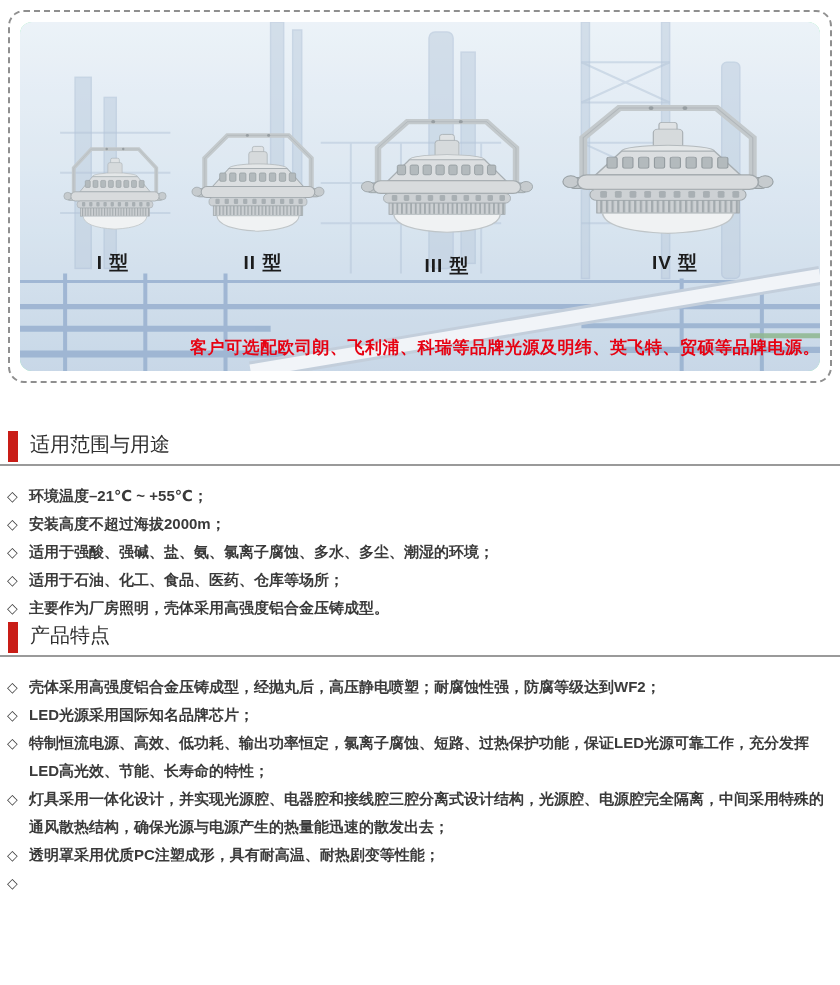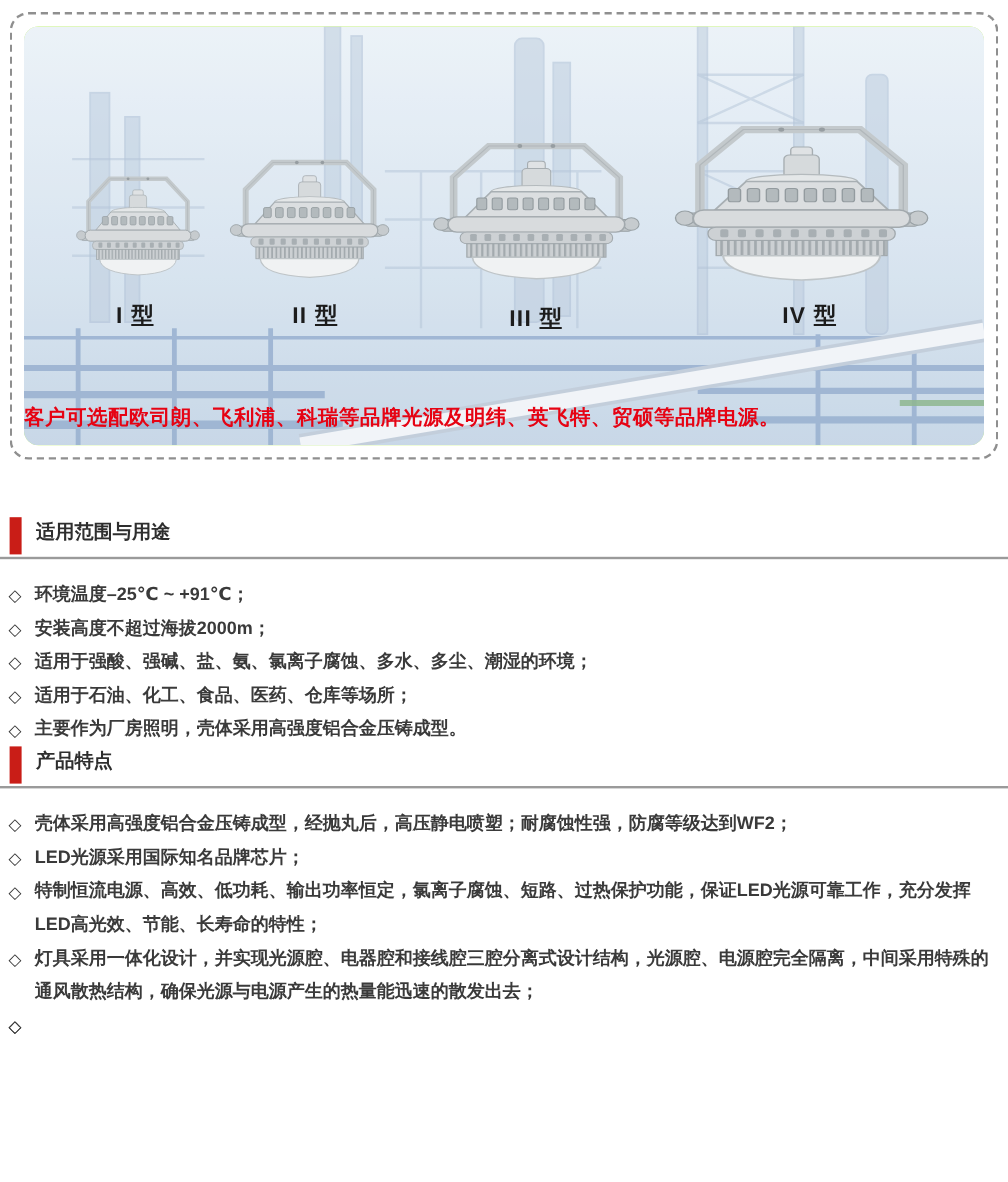--- a/index.html
+++ b/index.html
@@ -18,58 +18,58 @@
     width:824px; height:373px;
     border:2px dashed #8f8f8f;
     border-radius:16px;
     padding:10px;
   }
   .hero-photo {
     position:relative;
     width:100%; height:100%;
     border-radius:12px;
     overflow:hidden;
-    background:#bef264;
+    background:#86efac;
   }
   .bg-svg { position:absolute; left:0; top:0; width:100%; height:100%; }
 
   .lamp { position:absolute; margin:0; padding:0; }
   .lamp svg { display:block; width:100%; height:100%; }
 
   .lamp-label {
     position:absolute;
     transform:translateX(-50%);
     font-size:19px;
     font-weight:bold;
     color:#1c1c1c;
     white-space:nowrap;
     letter-spacing:1px;
   }
   .hero-note {
     position:absolute;
     left:0; right:0; bottom:12px;
-    text-align:left;
+    text-align:right;
     font-size:17px;
     font-weight:bold;
     color:#e60313;
     letter-spacing:.5px;
     white-space:nowrap;
   }
 
   
   .section-app  { margin-top:48px; }
   .section-feat { }
 
   .section-head {
     position:relative;
     margin:0;
     padding:0 0 7px 30px;
     border-bottom:2px solid #9a9a9a;
-    font-size:16px;
-    font-weight:bold;
+    font-size:20px;
+    font-weight:normal;
     color:#2e2e2e;
     line-height:26px;
   }
   .accent-bar {
     position:absolute;
     left:8px; top:0;
     width:10px; height:31px;
     background:#c91d17;
   }
 
@@ -234,34 +234,34 @@
     <div class="hero-note">客户可选配欧司朗、飞利浦、科瑞等品牌光源及明纬、英飞特、贸硕等品牌电源。</div>
   </div>
 </div>
 
 <section class="section-app">
   <h2 class="section-head">
     <span class="accent-bar"></span>
     <span>适用范围与用途</span>
   </h2>
   <ul class="feature-list">
-    <li><span class="diamond">◇</span><span>环境温度–25℃ ~ +91℃；</span></li>
+    <li><span class="diamond">◇</span><span>环境温度–21℃ ~ +55℃；</span></li>
     <li><span class="diamond">◇</span><span>安装高度不超过海拔2000m；</span></li>
     <li><span class="diamond">◇</span><span>适用于强酸、强碱、盐、氨、氯离子腐蚀、多水、多尘、潮湿的环境；</span></li>
     <li><span class="diamond">◇</span><span>适用于石油、化工、食品、医药、仓库等场所；</span></li>
     <li><span class="diamond">◇</span><span>主要作为厂房照明，壳体采用高强度铝合金压铸成型。</span></li>
   </ul>
 </section>
 
 <section class="section-feat">
   <h2 class="section-head">
     <span class="accent-bar"></span>
     <span>产品特点</span>
   </h2>
   <ul class="feature-list">
     <li><span class="diamond">◇</span><span>壳体采用高强度铝合金压铸成型，经抛丸后，高压静电喷塑；耐腐蚀性强，防腐等级达到WF2；</span></li>
     <li><span class="diamond">◇</span><span>LED光源采用国际知名品牌芯片；</span></li>
     <li><span class="diamond">◇</span><span>特制恒流电源、高效、低功耗、输出功率恒定，氯离子腐蚀、短路、过热保护功能，保证LED光源可靠工作，充分发挥LED高光效、节能、长寿命的特性；</span></li>
     <li><span class="diamond">◇</span><span>灯具采用一体化设计，并实现光源腔、电器腔和接线腔三腔分离式设计结构，光源腔、电源腔完全隔离，中间采用特殊的通风散热结构，确保光源与电源产生的热量能迅速的散发出去；</span></li>
-    <li><span class="diamond">◇</span></li>
+    <li><span class="diamond">◇</span><span>透明罩采用优质PC注塑成形，具有耐高温、耐热剧变等性能；</span></li>
     <li><span class="diamond">◇</span></li>
   </ul>
 </section>
 
 </body></html>

